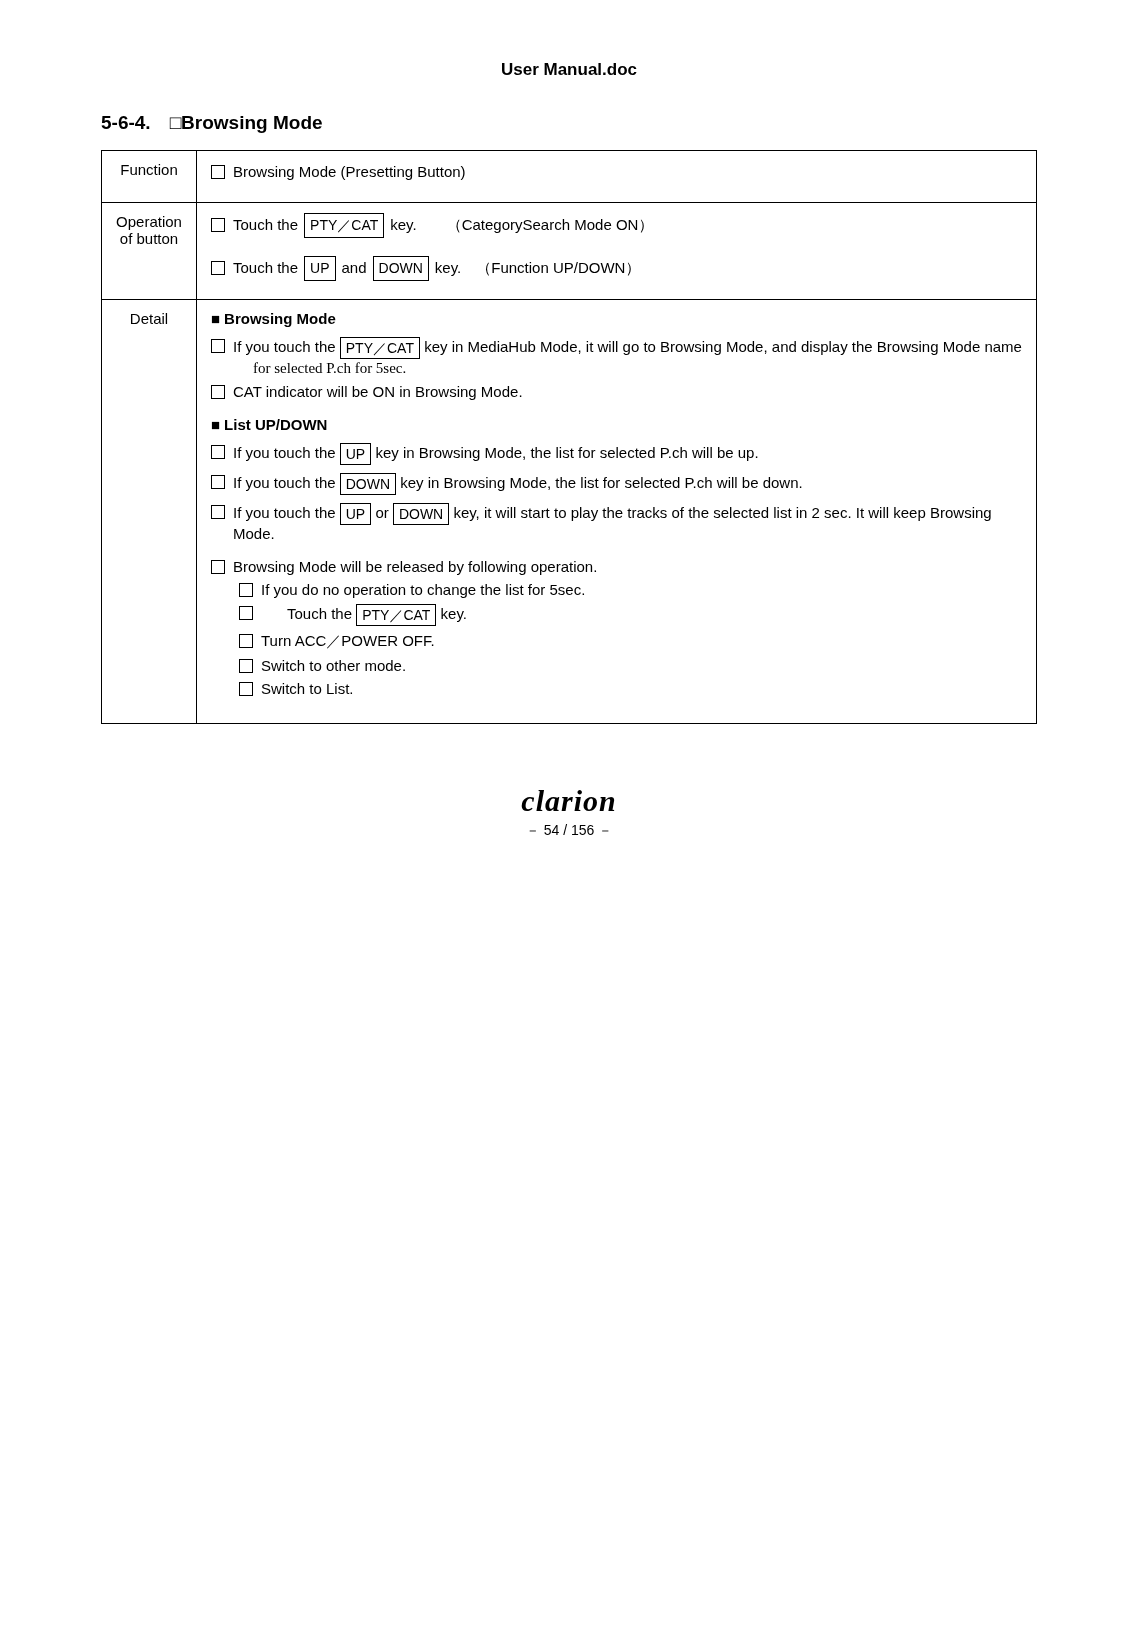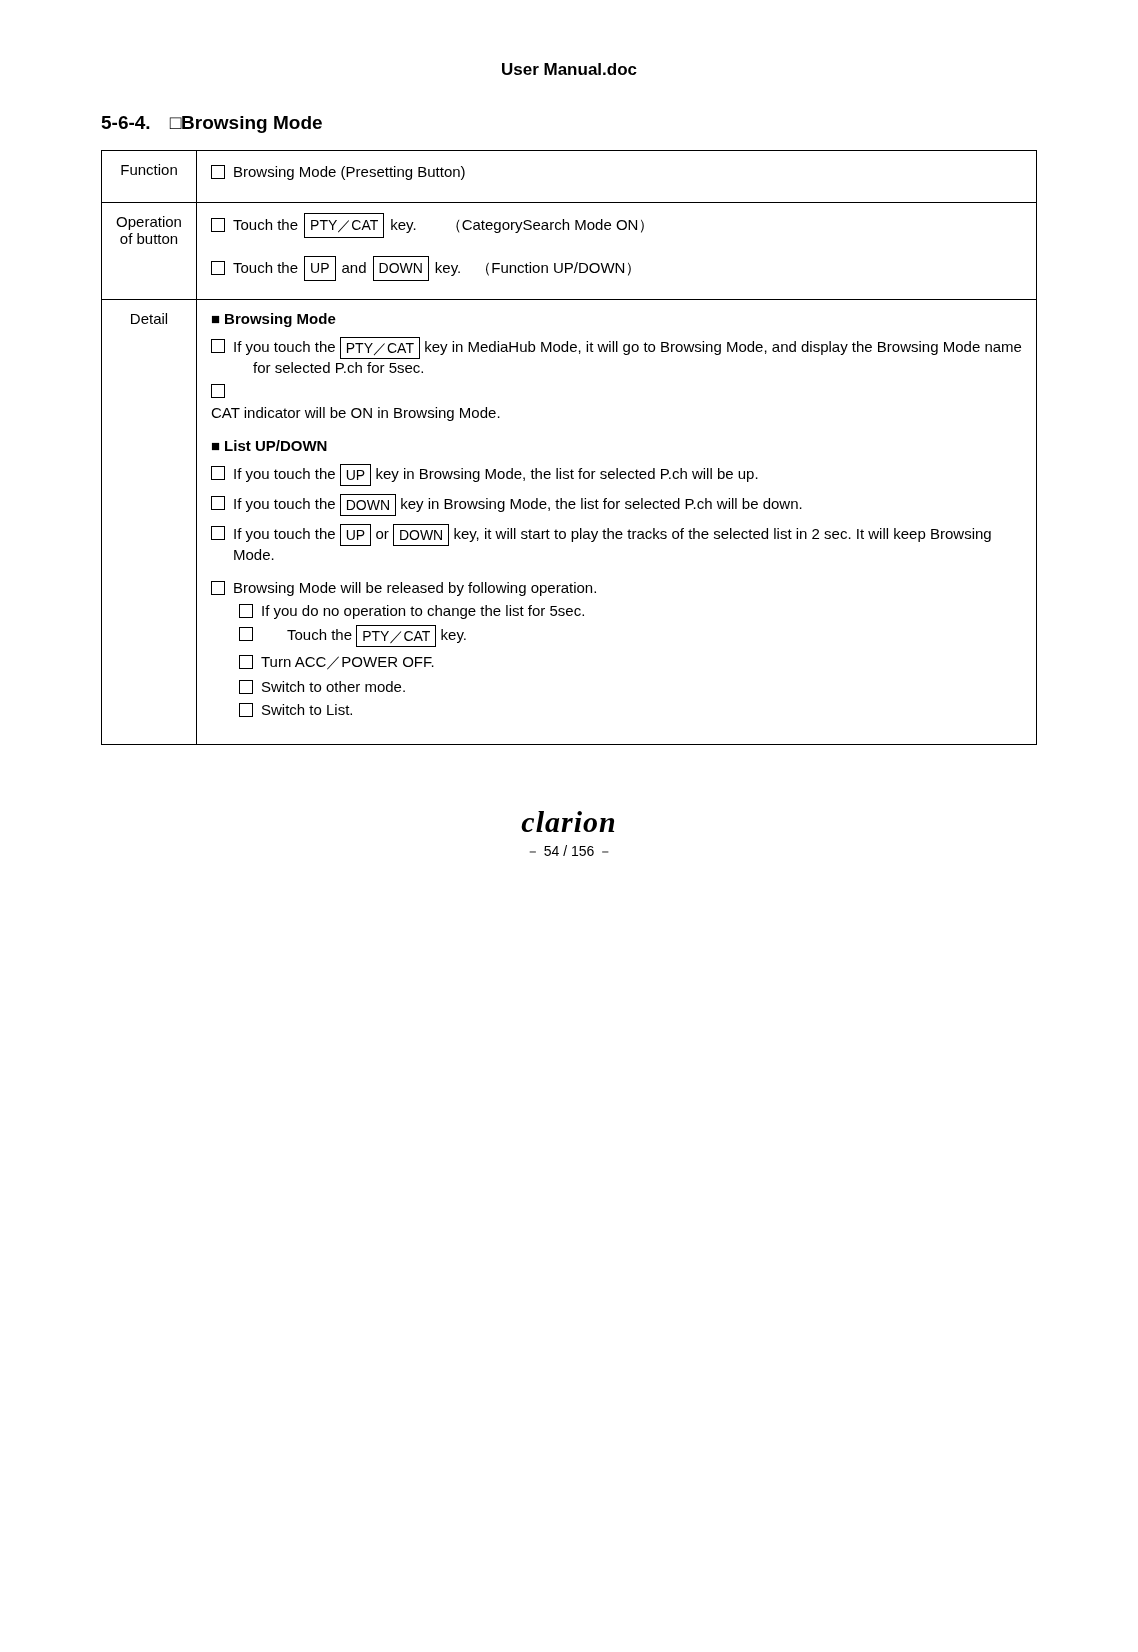--- a/index.html
+++ b/index.html
@@ -202,25 +202,25 @@
         <div class="section-block">
           <div class="bold-heading">Browsing  Mode</div>
 
           <div class="sub-item">
             <span class="checkbox-inline"></span>
             <span>
               <span>If you touch the</span>
               <span class="key-box">PTY／CAT</span>
               <span>key in MediaHub Mode, it will go to Browsing Mode, and display the Browsing Mode name</span>
               <br>
-              <span style="margin-left:20px;">for selected P.ch for 5sec.</span>
+              <span style="margin-left:20px;font-family:Liberation Serif, serif;">for selected P.ch for 5sec.</span>
             </span>
           </div>
 
-          <div class="sub-item" style="margin-top:6px;flex-direction:column;">
+          <div class="sub-item" style="margin-top:6px;">
             <span class="checkbox-inline"></span>
             <span>CAT indicator will be ON in Browsing Mode.</span>
           </div>
         </div>
 
         <div class="section-block" style="margin-top:16px;">
           <div class="bold-heading">List UP/DOWN</div>
 
           <div class="sub-item">
             <span class="checkbox-inline"></span>

